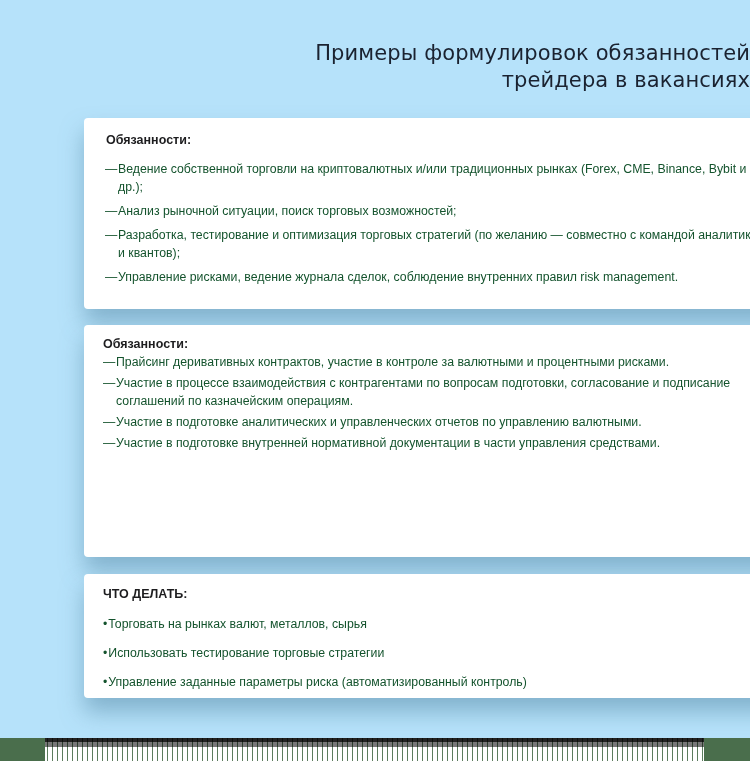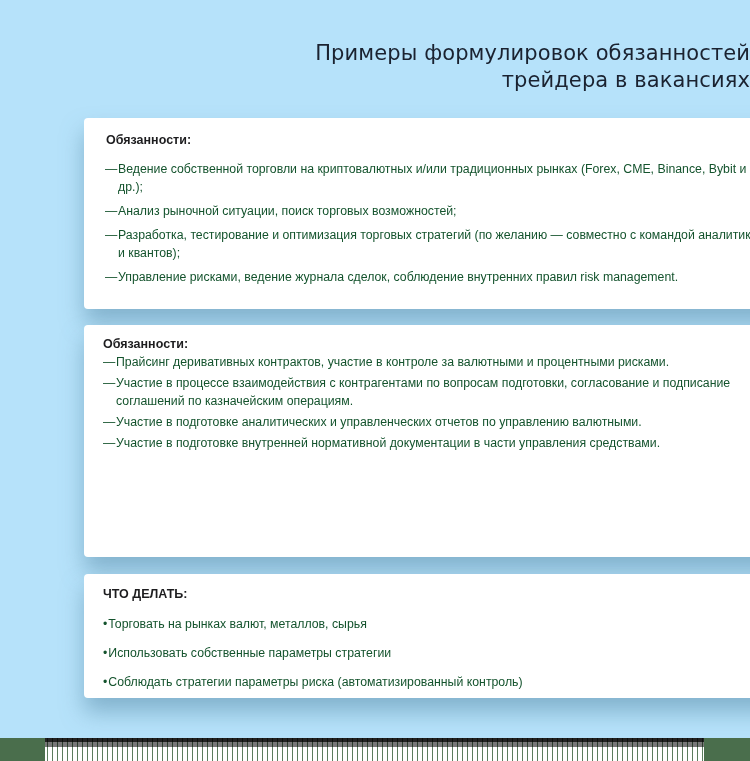--- a/index.html
+++ b/index.html
@@ -80,19 +80,19 @@
     <li>Участие в процессе взаимодействия с контрагентами по вопросам подготовки, согласование и подписание соглашений по казначейским операциям.</li>
     <li>Участие в подготовке аналитических и управленческих отчетов по управлению валютными.</li>
     <li>Участие в подготовке внутренней нормативной документации в части управления средствами.</li>
   </ul>
 </div>
 
 <div class="card" id="card3">
   <h3>ЧТО ДЕЛАТЬ:</h3>
   <ul>
     <li><span class="bullet-dot">•</span><span>Торговать на рынках валют, металлов, сырья</span></li>
-    <li><span class="bullet-dot">•</span><span>Использовать собственные параметры стратегии</span></li>
-    <li><span class="bullet-dot">•</span><span>Соблюдать стратегии параметры риска (автоматизированный контроль)</span></li>
+    <li><span class="bullet-dot">•</span><span>Использовать тестирование торговые стратегии</span></li>
+    <li><span class="bullet-dot">•</span><span>Управление заданные параметры риска (автоматизированный контроль)</span></li>
   </ul>
 </div>
 
 <div class="bottom-strip"></div>
 <div class="noise"></div>
 
 </body></html>

